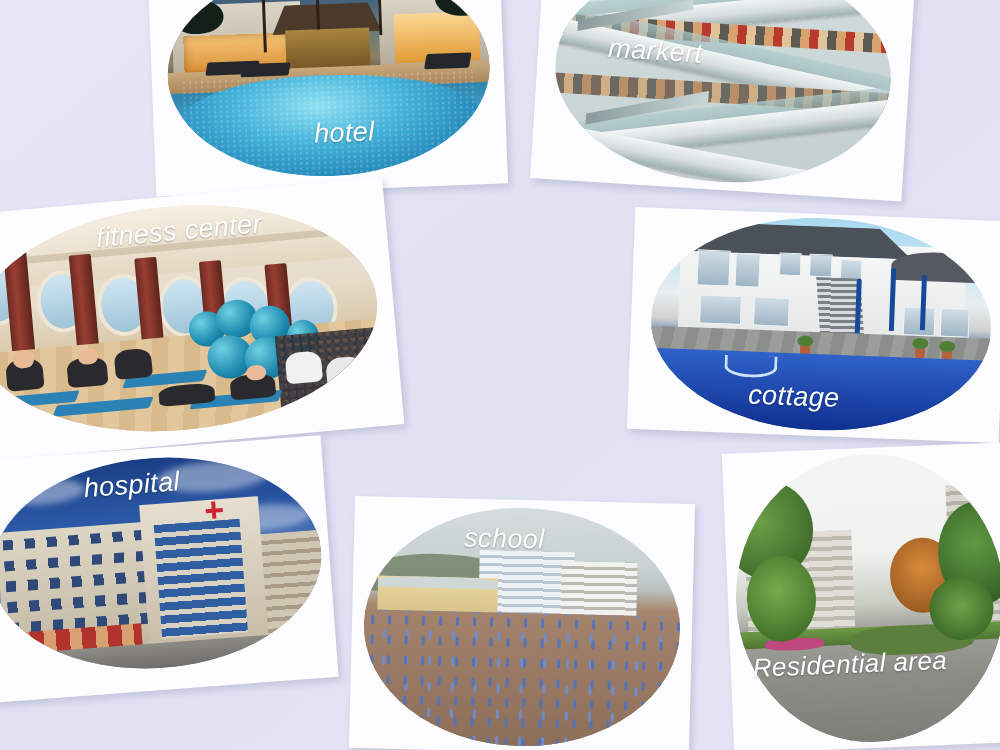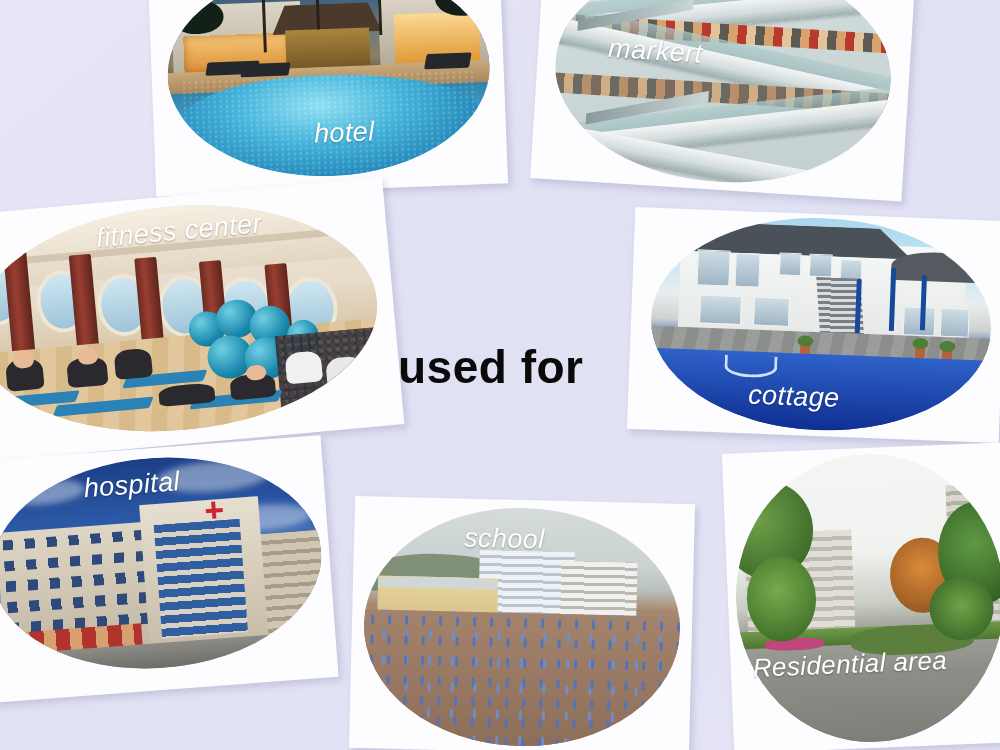--- a/index.html
+++ b/index.html
@@ -406,15 +406,14 @@
         <div class="treeBig" style="left:-4%;top:8%;width:34%;height:34%;background:radial-gradient(circle at 40% 40%,#6da047,#2f5a22)"></div>
         <div class="treeBig" style="left:4%;top:34%;width:26%;height:30%;background:radial-gradient(circle at 45% 40%,#76ab4d,#34621f)"></div>
         <div class="treeBig" style="right:18%;top:30%;width:24%;height:26%;background:radial-gradient(circle at 50% 40%,#d98b3a,#8a4e1c)"></div>
         <div class="treeBig" style="right:-6%;top:18%;width:30%;height:36%;background:radial-gradient(circle at 45% 40%,#5f9a42,#27511d)"></div>
         <div class="treeBig" style="right:4%;top:44%;width:24%;height:22%;background:radial-gradient(circle at 50% 45%,#6fa348,#2c5a1f)"></div>
       </div>
     </div>
     <div class="label">Residential area</div>
   </div>
 
-  <div id="headline">used for</div>
 
 </div>
 
 </body></html>

